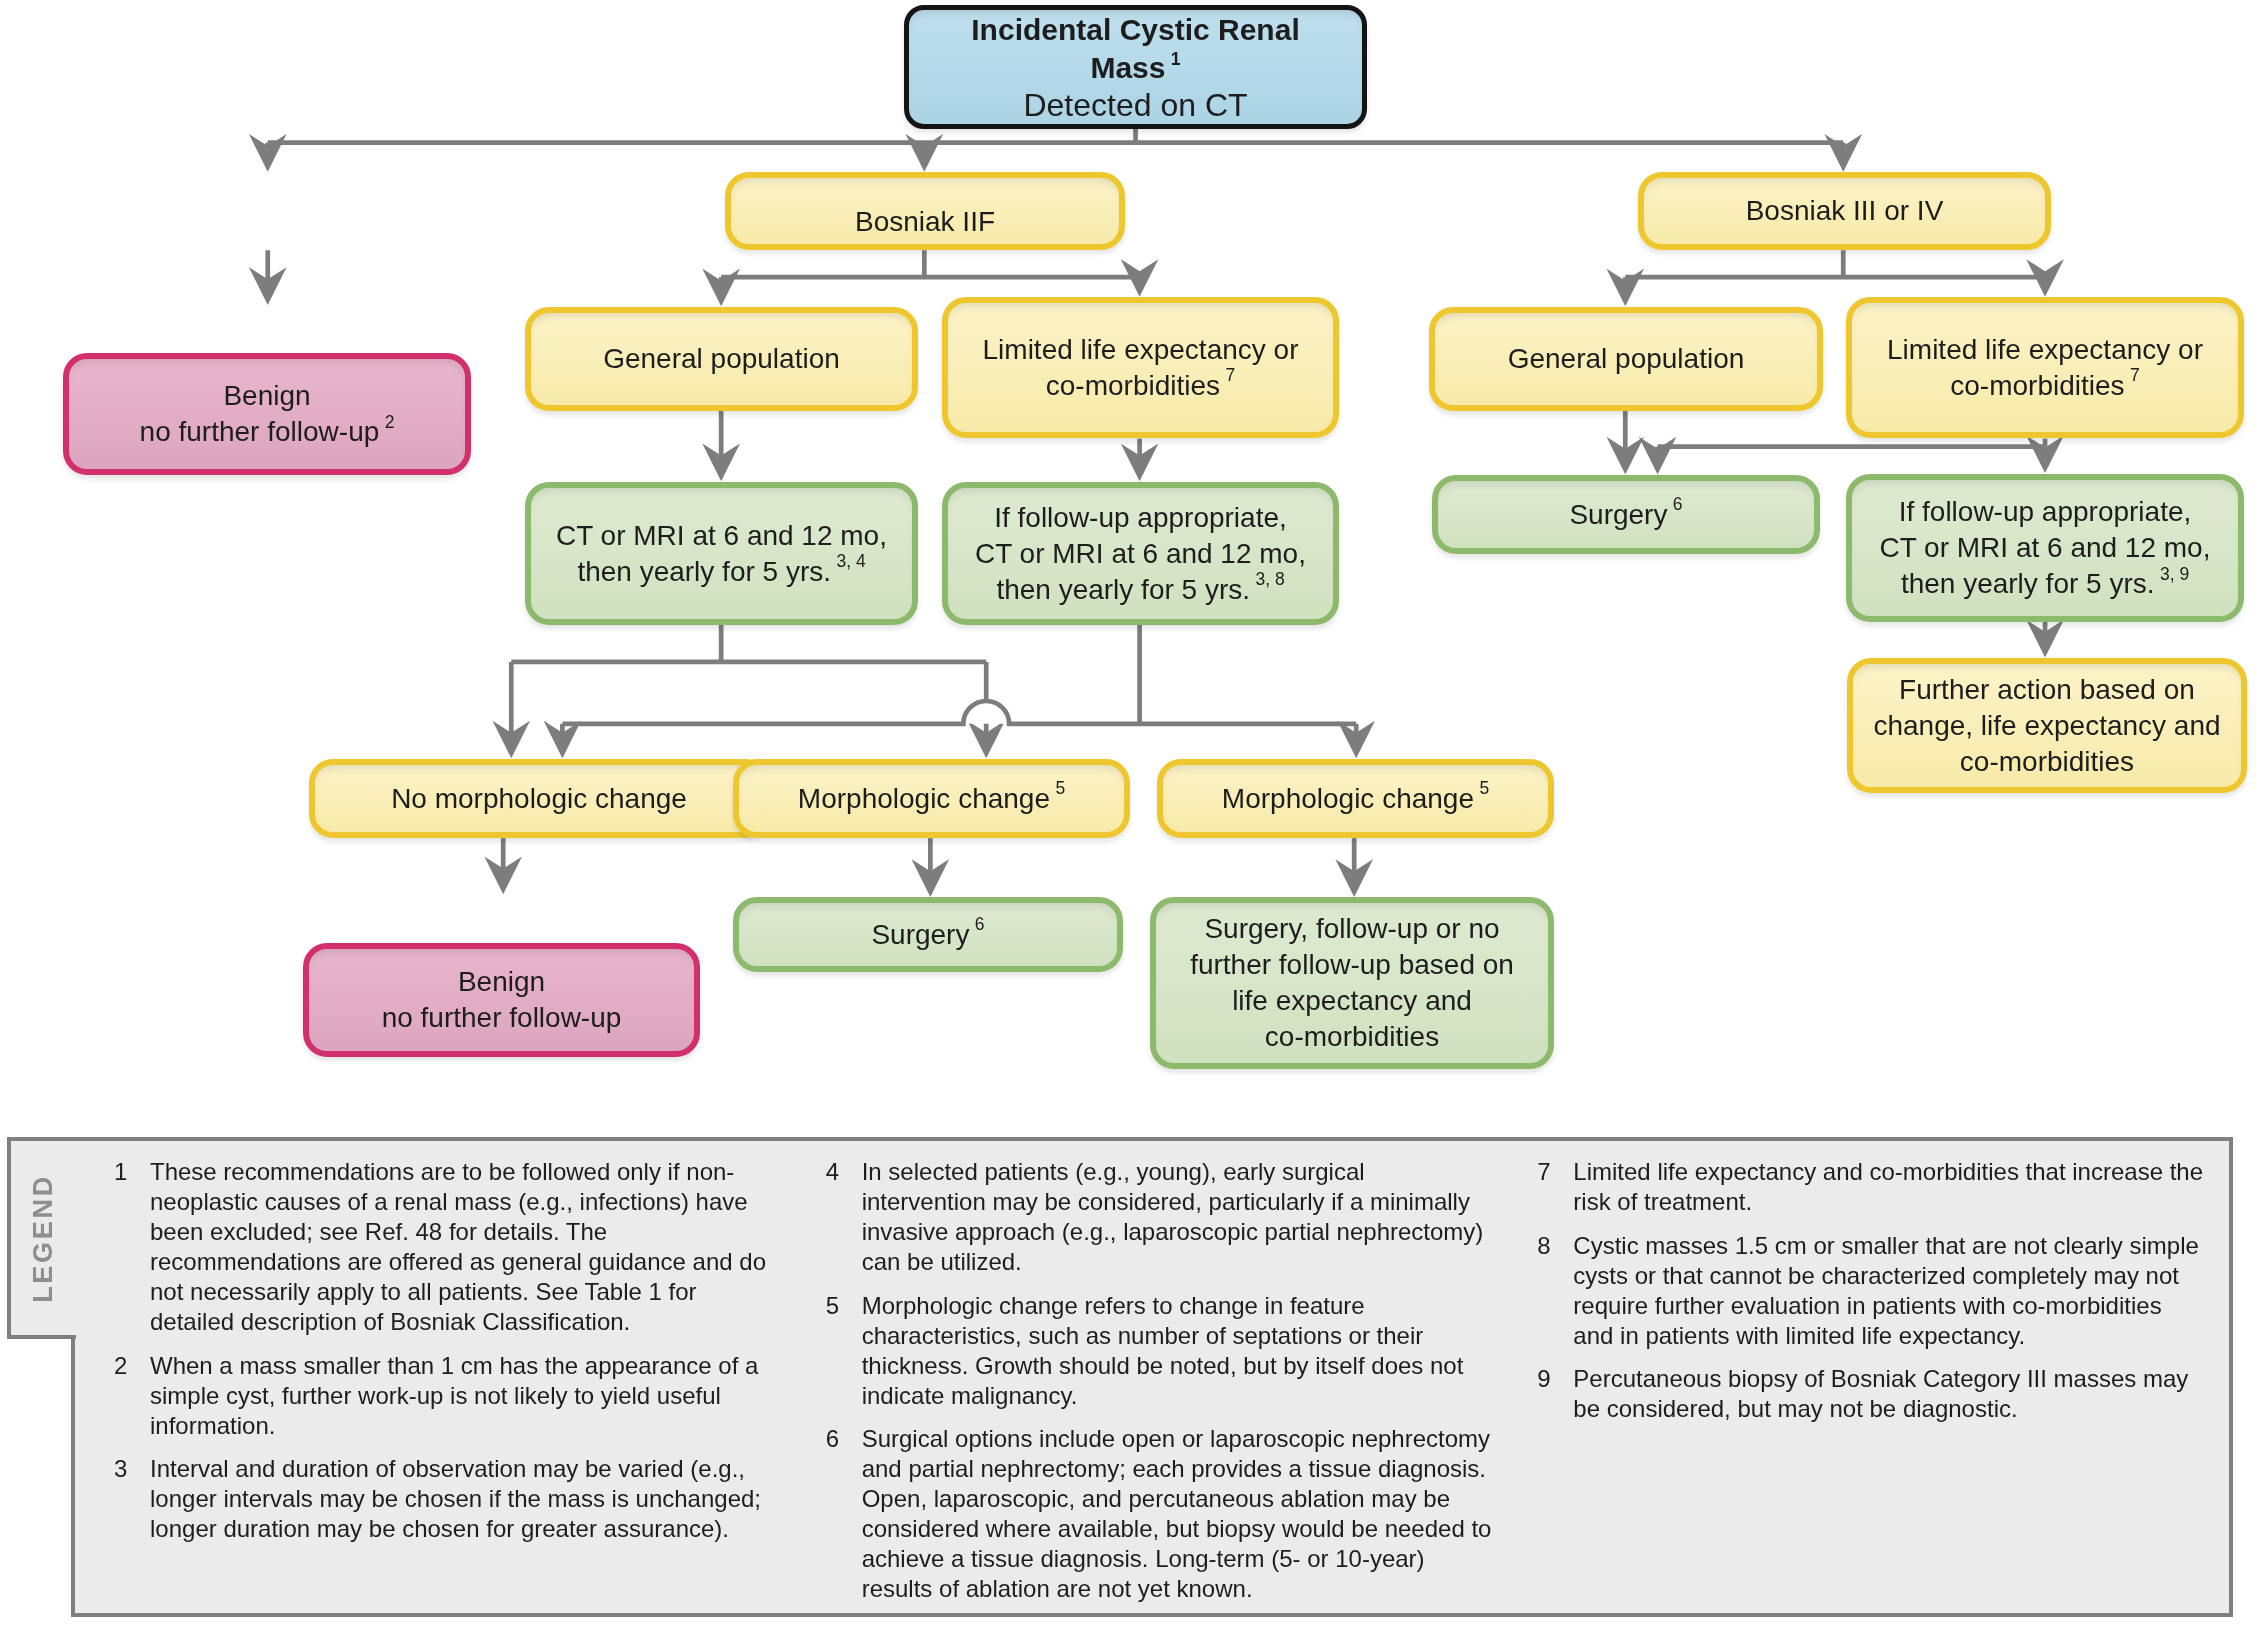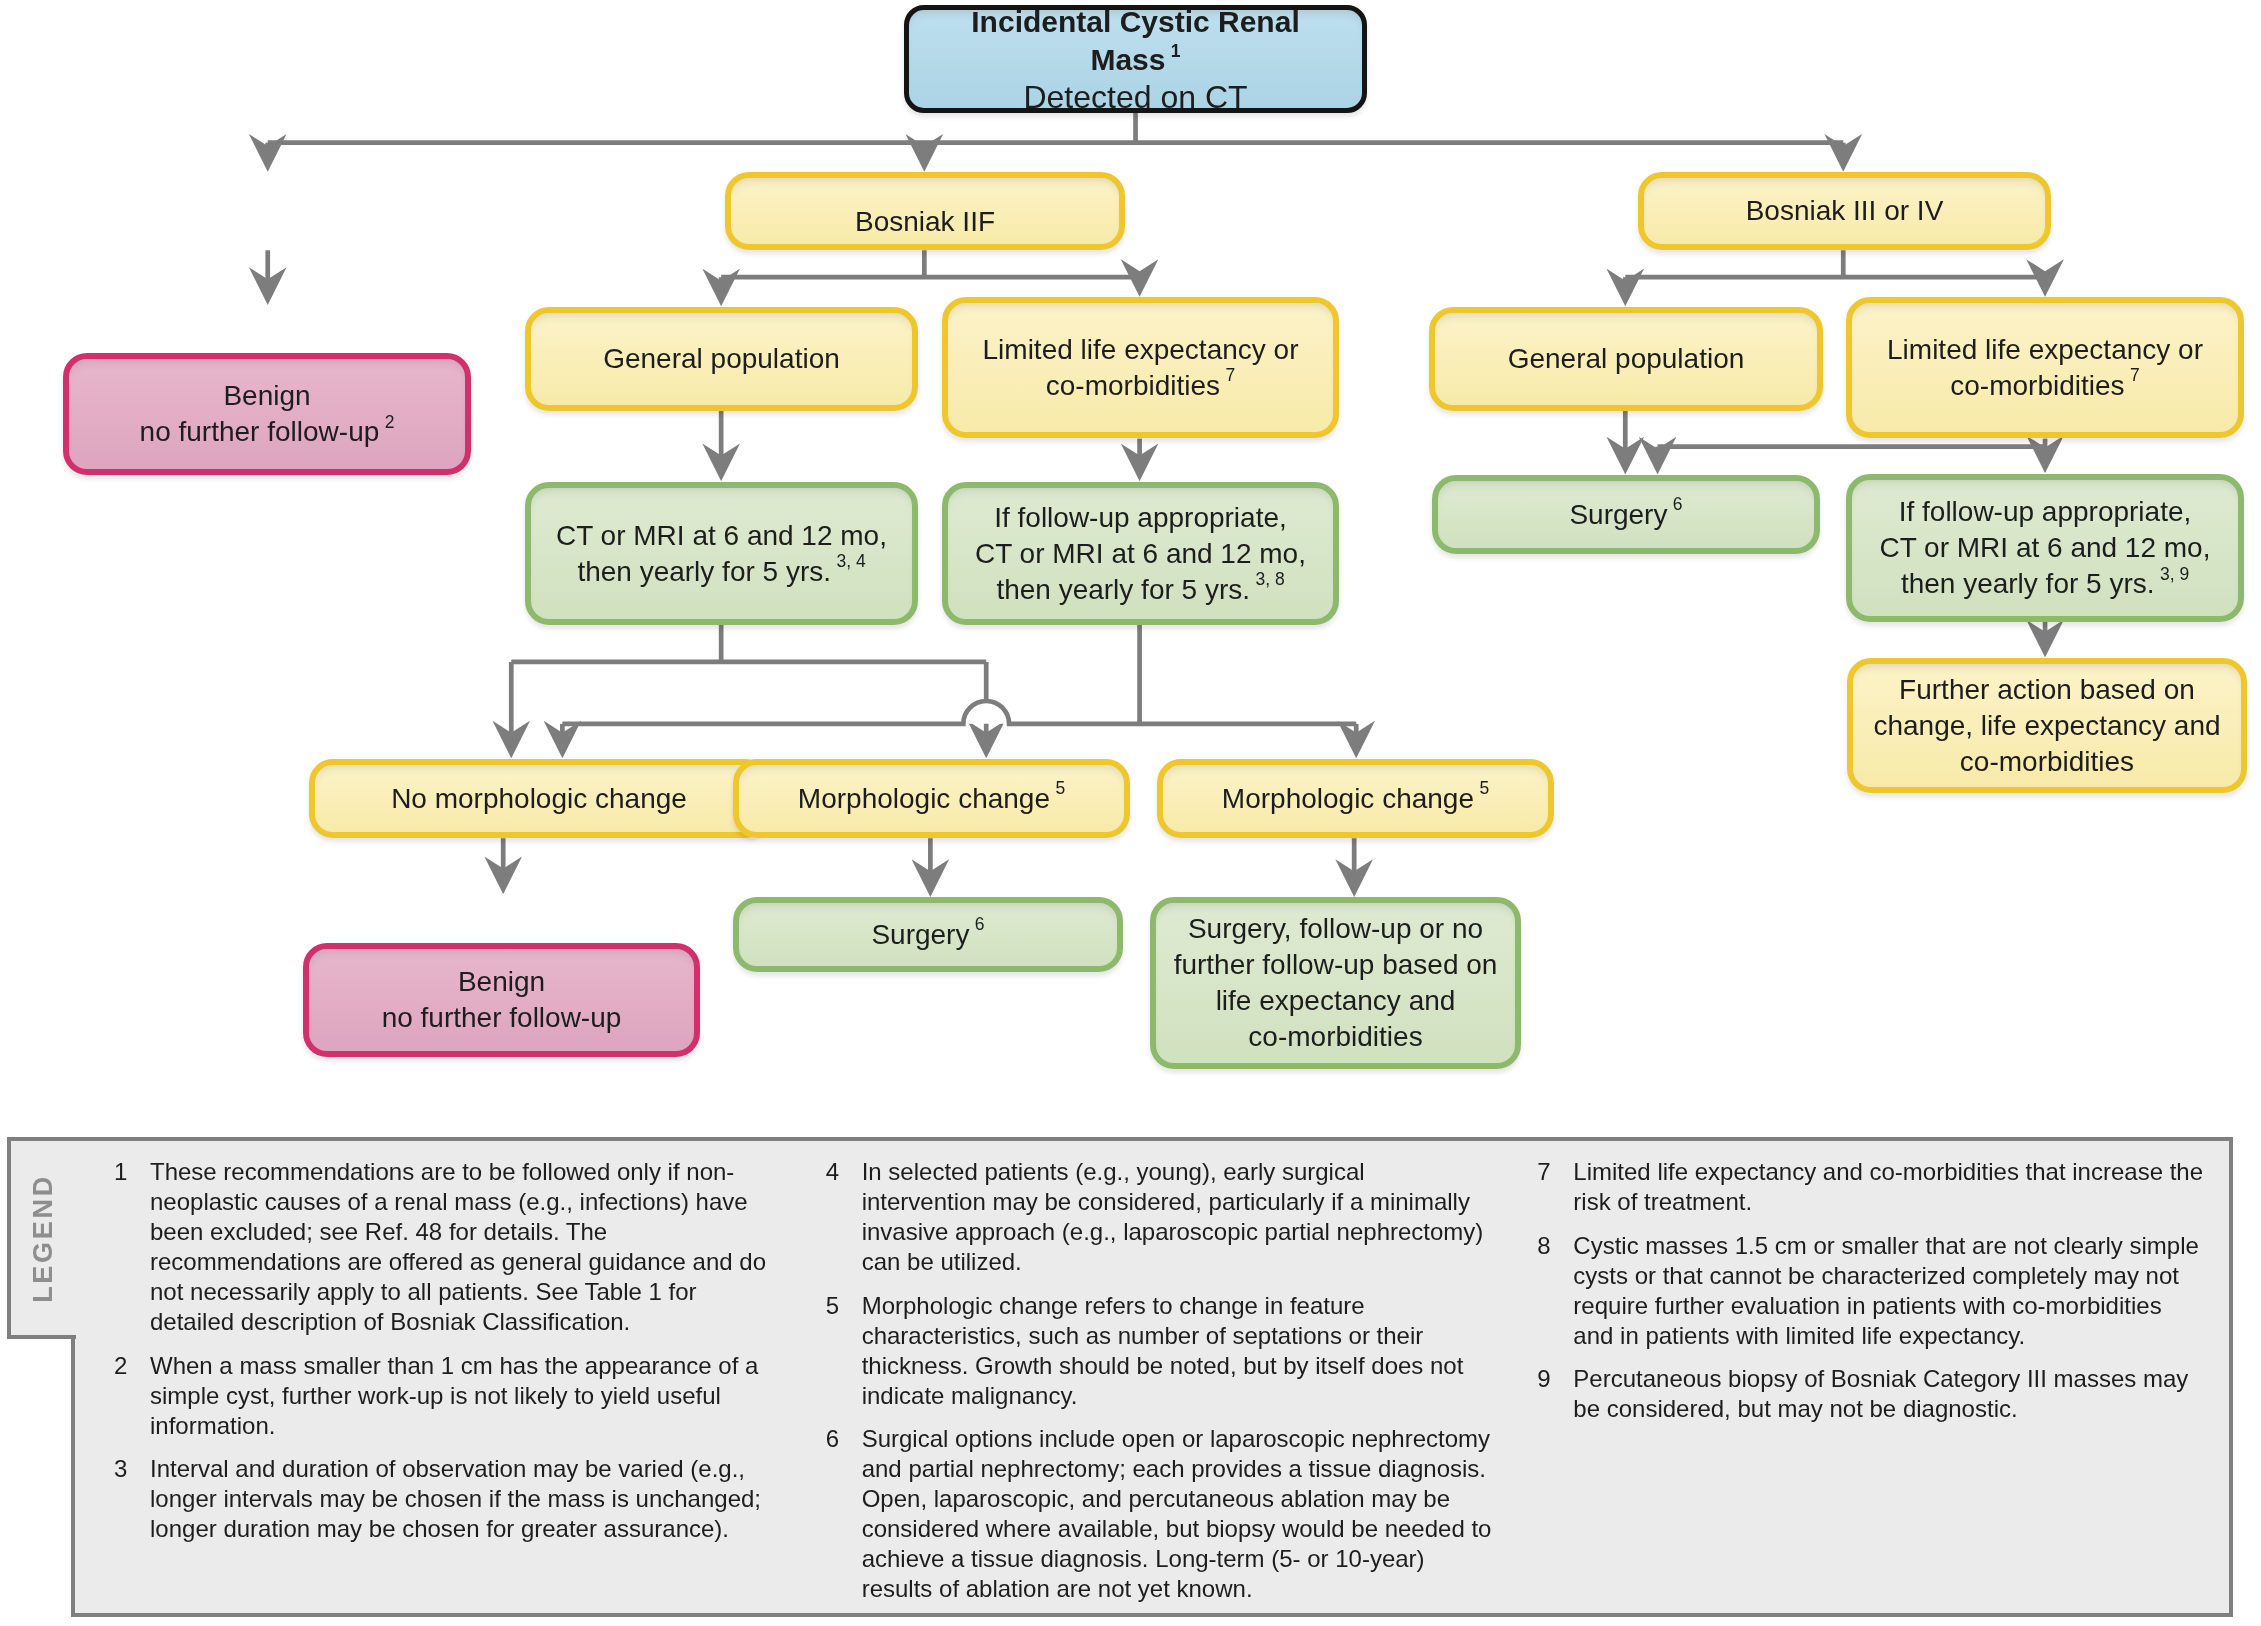--- a/index.html
+++ b/index.html
@@ -22,40 +22,40 @@
 
   .blue   { background:linear-gradient(180deg,#bedfee,#abd4e5); border-color:#141414; border-width:5.4px; border-radius:20px; }
   .yellow { background:linear-gradient(180deg,#fcf3c8,#f7eaa9); border-color:#eec72e; }
   .green  { background:linear-gradient(180deg,#deead1,#d0e1bf); border-color:#8db96c; }
   .pink   { background:linear-gradient(180deg,#e7b6cc,#dda5bf); border-color:#d2306c;margin-top:48px; }
 
   .blue .title-line { font-weight:bold; font-size:30px; line-height:38px; }
   .blue .sub-line   { font-size:32px; line-height:36px; }
 
   
-  #n-root    { left:904px; top:5.4px;    width:463px; height:108px;justify-content:center; }
+  #n-root    { left:904px; top:5.4px;    width:463px; height:124px;justify-content:center; }
   #n-b12     { left:66px;   top:172px;  width:404px; height:78px; }
   #n-biif    { left:725px; top:172px;  width:400px; height:78px;justify-content:flex-end; }
   #n-b34     { left:1638px; top:172px;  width:413px; height:78px; }
   #n-benign1 { left:63px;   top:305px;  width:408px; height:122px; }
   #n-gp1     { left:525px;  top:307px;  width:393px; height:104px; }
   #n-lim1    { left:942px; top:297px;  width:397px; height:141px; }
   #n-gp2     { left:1429px; top:307px;  width:394px; height:104px; }
   #n-lim2    { left:1846px; top:297px;  width:398px; height:141px; }
   #n-f       { left:525px;  top:482px;  width:393px; height:143px; }
   #n-g       { left:942px; top:482px;  width:397px; height:143px; }
   #n-h       { left:1432px; top:475px;  width:388px; height:79px; }
   #n-i       { left:1846px; top:474px;  width:398px; height:148px; }
   #n-j       { left:1847px; top:658px;  width:400px; height:135px; }
   #n-k       { left:309px;  top:759px; width:460px; height:79px; }
   #n-l       { left:733px; top:759px; width:397px; height:79px; }
   #n-m       { left:1157px; top:759px; width:397px; height:79px; }
   #n-n       { left:303px;  top:895px; width:397px; height:114px; }
   #n-o       { left:733px; top:897px; width:390px; height:75px; }
-  #n-p       { left:1150px; top:897px; width:371px; height:172px; }
+  #n-p       { left:1150px; top:897px; width:404px; height:172px; }
 
   
   .legend {
     position:absolute; left:71px; top:1137px; width:2162px; height:480px;
     box-sizing:border-box; background:#ebebec; border:4px solid #7f7f7f; z-index:2;
   }
   .legend-tab {
     position:absolute; left:6.7px; top:1137px; width:69px; height:202px;
     box-sizing:border-box; background:#ebebec; z-index:3;
     border:4px solid #7f7f7f; border-right:none;

